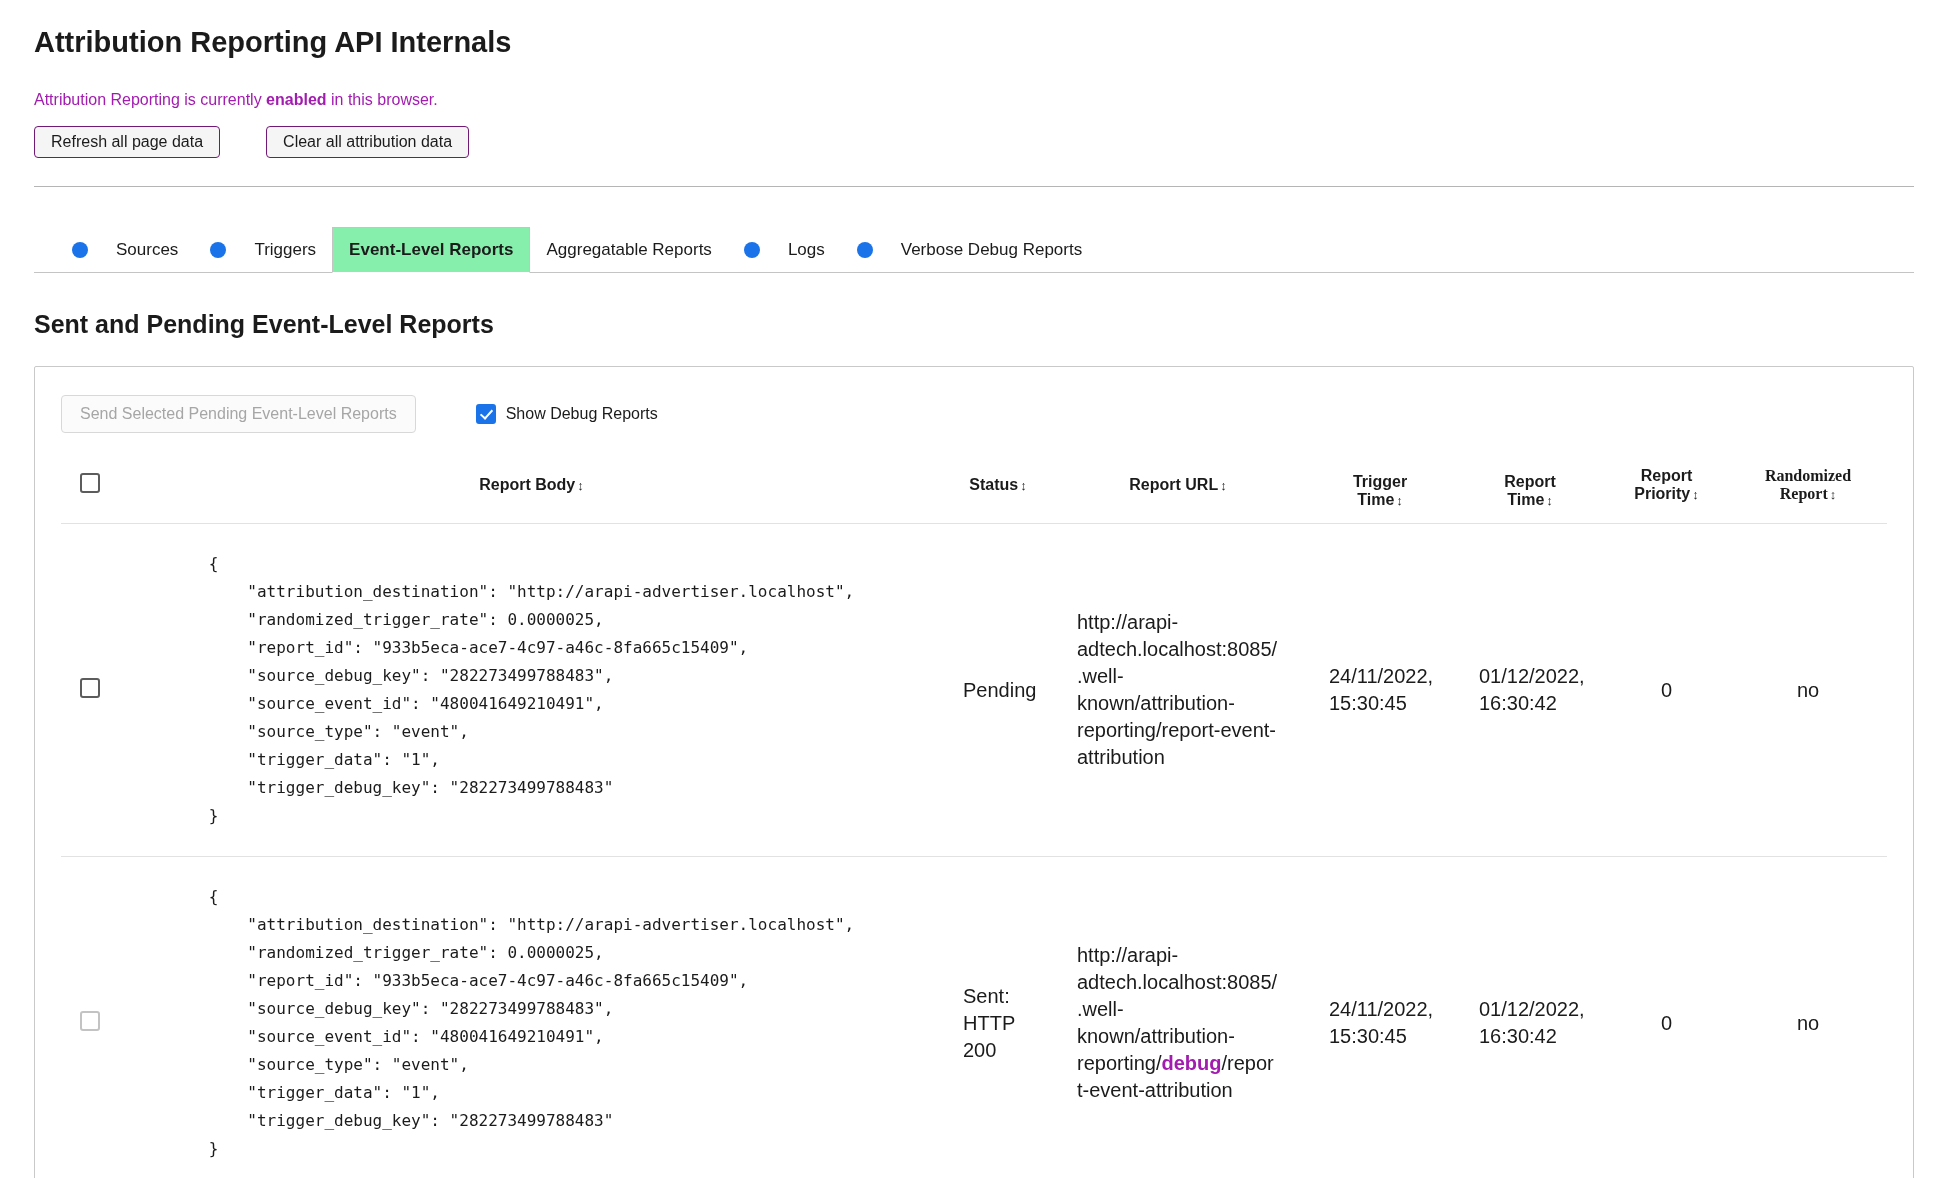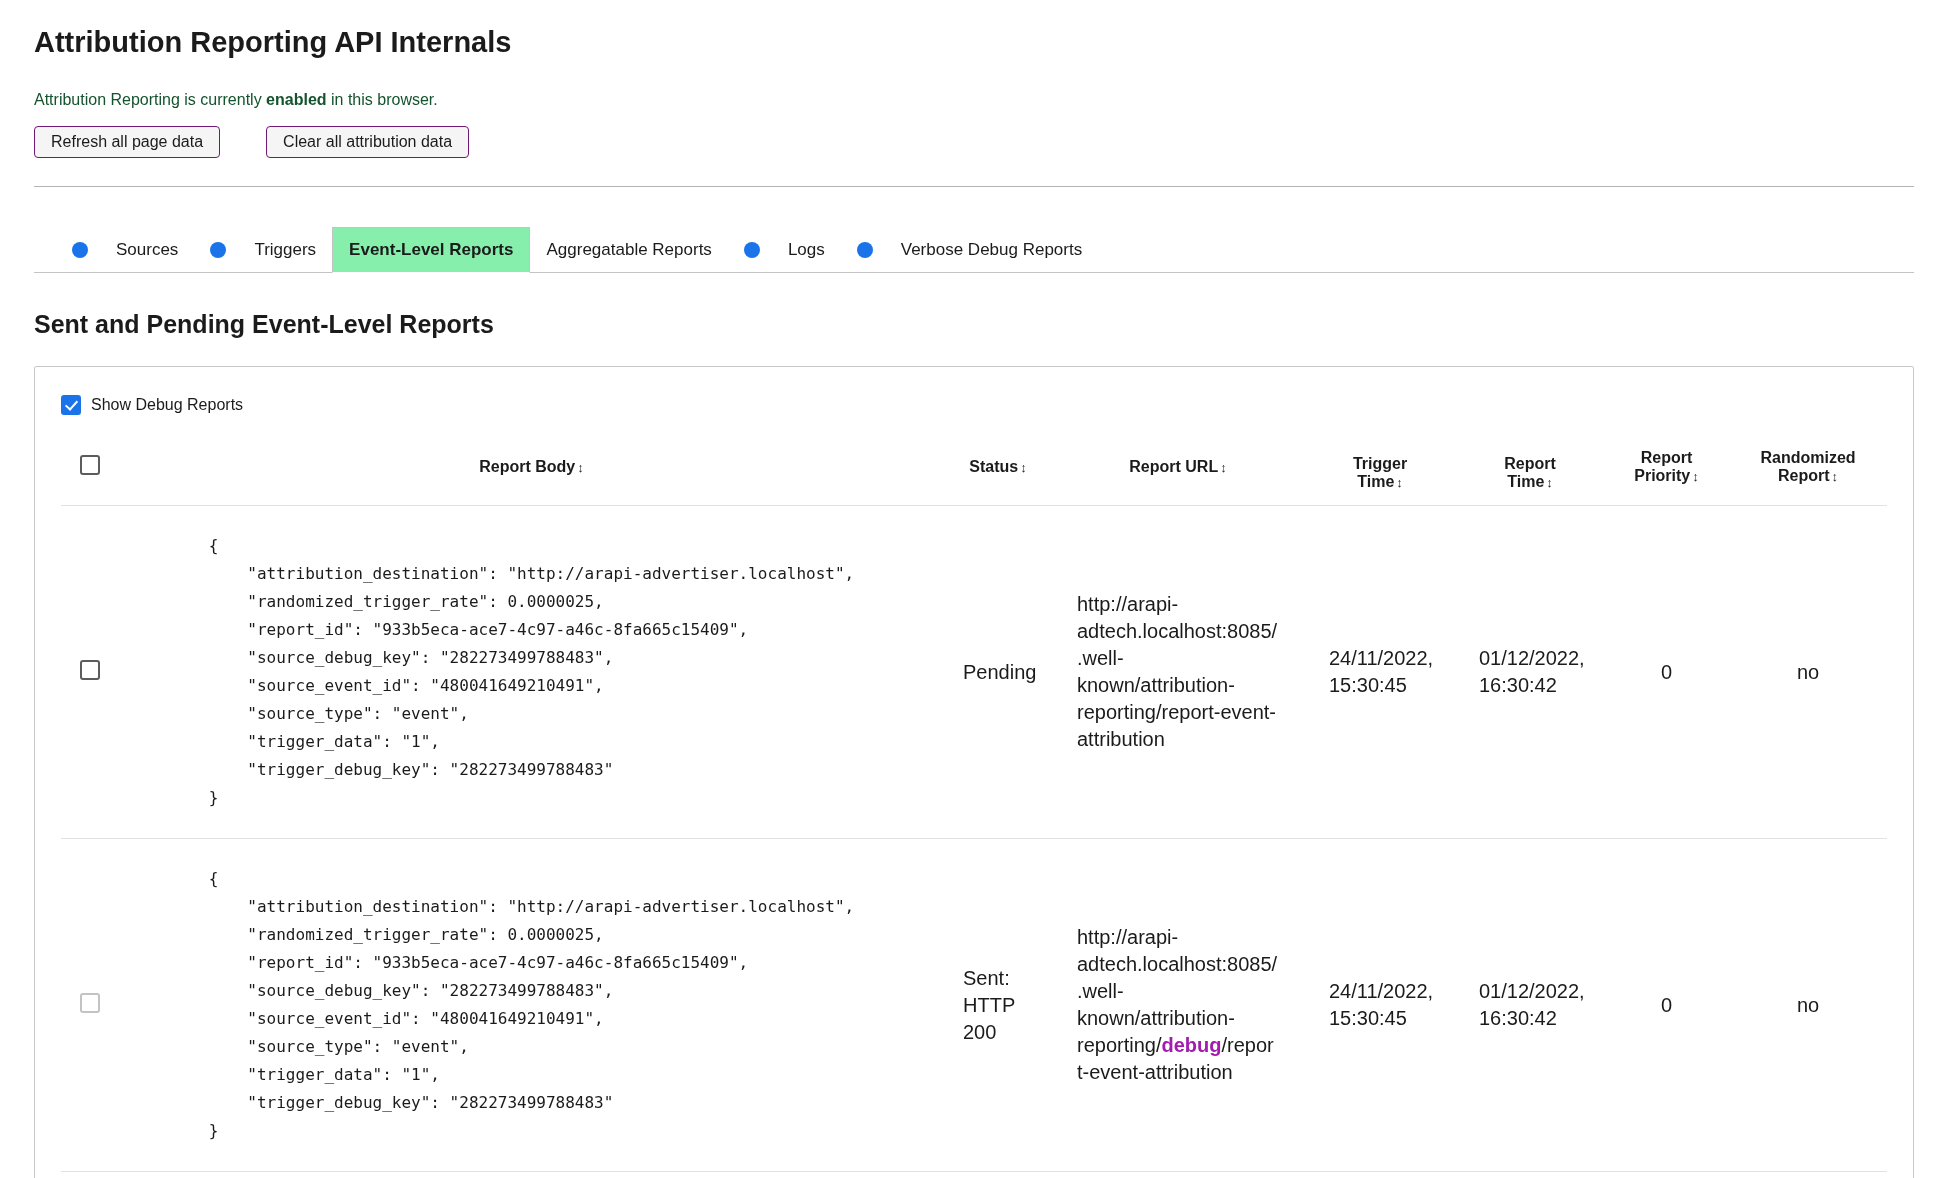--- a/index.html
+++ b/index.html
@@ -15,21 +15,21 @@
     min-height: 1178px;
     padding: 16px 34px 12px 34px;
     background: #fff;
   }
   h1.title {
     font-size: 29px;
     font-weight: bold;
     margin: 10px 0 0 0;
     color: #1b1b1b;
   }
-  .status-line { margin: 32px 0 0 0; font-size: 16px; color: #14532d; }
+  .status-line { margin: 32px 0 0 0; font-size: 16px; color: #a21caf; }
   .status-line b { font-weight: bold; }
   .controls { margin-top: 17px; display: flex; gap: 46px; }
   .btn {
     font-family: inherit;
     font-size: 16px;
     color: #1b1b1b;
     background: #f5f5f5;
     border: 1px solid #701a75;
     border-radius: 4px;
     padding: 6px 16px;
@@ -117,21 +117,21 @@
 
   
   table.reports-table { border-collapse: collapse; width: 100%; margin-top: 14px; }
   th {
     font-size: 16px; font-weight: bold; color: #1b1b1b;
     text-align: center; padding: 14px 6px; vertical-align: middle; cursor: pointer;
   }
   .th-inner { display: inline-block; text-align: center; }
   .w80  { max-width: 82px; margin-top: 12px; }
   .w86  { max-width: 88px; }
-  .w100 { max-width: 102px; }
+  .w100 { max-width: 102px; font-family: Liberation Serif, serif; }
   .sort { font-size: 13px; font-weight: bold; margin-left: 2px; }
   td {
     text-align: center;
     vertical-align: middle;
     padding: 26px 6px;
     border-top: 1px solid #e2e2e2;
   }
   td.cb-col, th.cb-col { padding-left: 10px; padding-right: 10px; }
   pre.report-body {
     font-family: "DejaVu Sans Mono", monospace;
@@ -188,20 +188,21 @@
       <span class="dot"></span>
       <span>Verbose Debug Reports</span>
     </div>
   </div>
 
   <h2 class="section-heading">Sent and Pending Event-Level Reports</h2>
 
   <div class="panel">
 
     <div class="toolbar">
+      <button class="btn-send" disabled="">Send Selected Pending Event-Level Reports</button>
       <label class="debug-toggle">
         <input type="checkbox" checked="" style="">
         <span>Show Debug Reports</span>
       </label>
     </div>
 
     <table class="reports-table">
       <colgroup>
         <col style="width:58px">
         <col>

